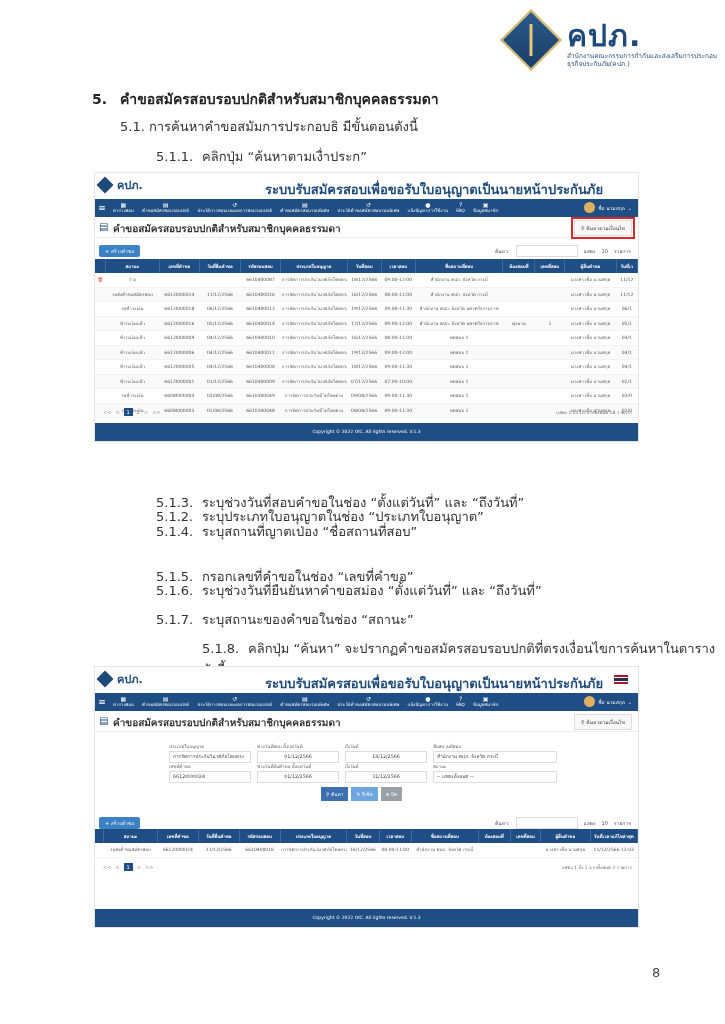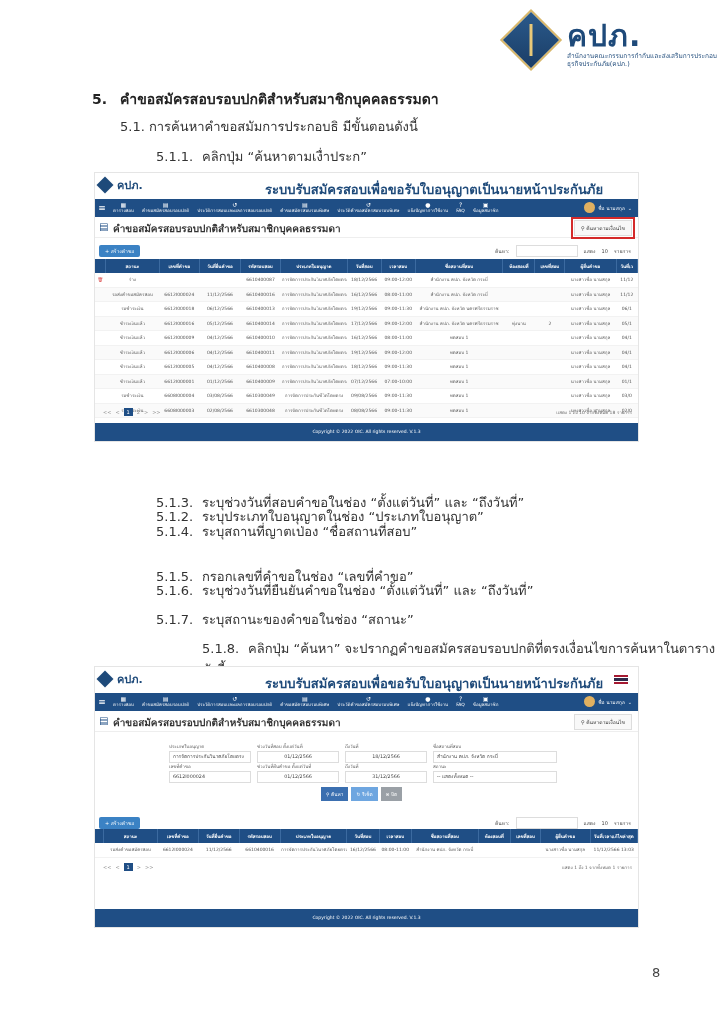--- a/index.html
+++ b/index.html
@@ -320,21 +320,21 @@
       <span>&gt;&gt;</span>
     </div>
   <div class="pager-info" style="right:6px; top:236px;">แสดง 1 ถึง 10 จากทั้งหมด 18 รายการ</div>
   <div class="footer" style="top:250px;">Copyright © 2022 OIC. All rights reserved. V.1.3</div>
 </div>
 
 <div class="abs step" style="top:462px;margin-top:44px;"><span class="num">5.1.2.</span><span>ระบุประเภทใบอนุญาตในช่อง “ประเภทใบอนุญาต”</span></div>
 <div class="abs step" style="top:492px;"><span class="num">5.1.3.</span><span>ระบุช่วงวันที่สอบคำขอในช่อง “ตั้งแต่วันที่” และ “ถึงวันที่”</span></div>
 <div class="abs step" style="top:521px;"><span class="num">5.1.4.</span><span>ระบุสถานที่ญาตเป่อง “ชื่อสถานที่สอบ”</span></div>
 <div class="abs step" style="top:566px;"><span class="num">5.1.5.</span><span>กรอกเลขที่คำขอในช่อง “เลขที่คำขอ”</span></div>
-<div class="abs step" style="top:580px;"><span class="num">5.1.6.</span><span>ระบุช่วงวันที่ยืนยันคำขอในช่อง “ตั้งแต่วันที่” และ “ถึงวันที่”</span></div>
+<div class="abs step" style="top:580px;"><span class="num">5.1.6.</span><span>ระบุช่วงวันที่ยืนยันหาคำขอสม่อง “ตั้งแต่วันที่” และ “ถึงวันที่”</span></div>
 <div class="abs step" style="top:609px;"><span class="num">5.1.7.</span><span>ระบุสถานะของคำขอในช่อง “สถานะ”</span></div>
 <div class="abs step" style="top:638px;margin-left:46px;"><span class="num">5.1.8.</span><span>คลิกปุ่ม “ค้นหา” จะปรากฏคำขอสมัครสอบรอบปกติที่ตรงเงื่อนไขการค้นหาในตารางดังนี้</span></div>
 
 <div class="abs shot" style="top:666px; height:262px;">
   <div class="app-top">
     <div class="app-logo">
         <span class="d"></span>
         <span class="t">คปภ.</span>
       </div>
     <div class="app-title">ระบบรับสมัครสอบเพื่อขอรับใบอนุญาตเป็นนายหน้าประกันภัย</div>

